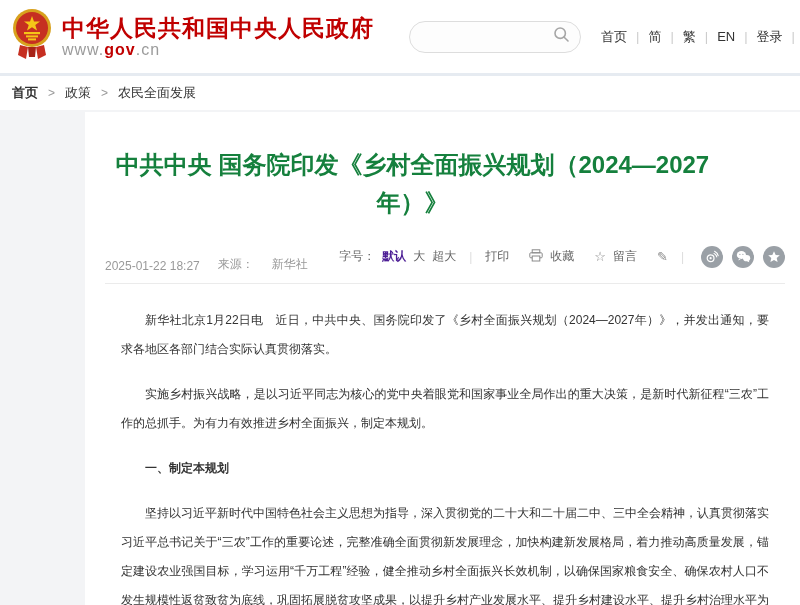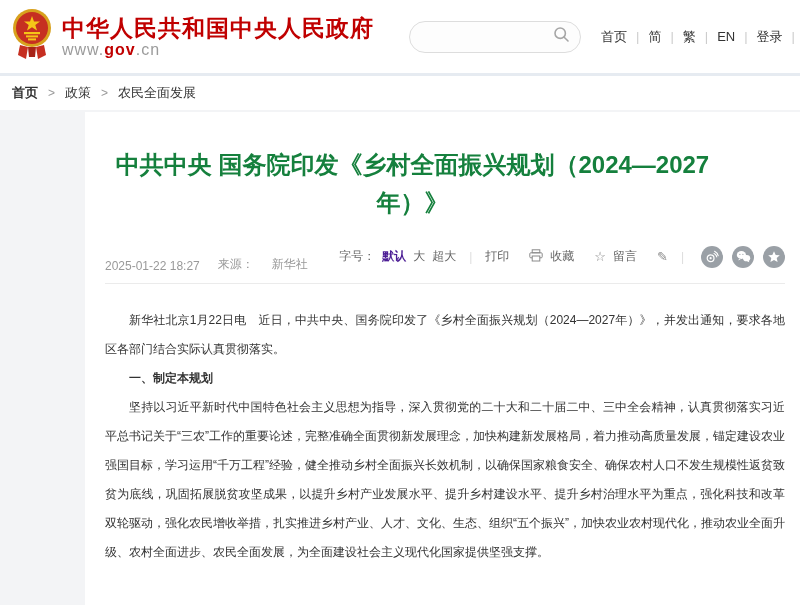--- a/index.html
+++ b/index.html
@@ -92,21 +92,21 @@
     cursor: pointer;
   }
 
   .divider { width: 680px; border: none; border-top: 1px solid #ebebeb; margin: 10px 0 0 0; }
 
   .article-body {
     width: 680px; margin-top: 22px;
     font-size: 12px; line-height: 29px; color: #333;
     text-align: justify;
   }
-  .article-body p { margin: 0; text-indent: 2em; }
+  .article-body p { margin: 16px; text-indent: 2em; }
   .article-body .section-heading { font-weight: bold; }
 </style>
 </head>
 <body>
 
 <header class="site-header">
   <div class="brand">
     <span class="emblem">
       <svg width="40" height="56" viewBox="0 0 40 56">
         <circle cx="20" cy="21" r="19" fill="#d8a11d"></circle>
@@ -221,19 +221,20 @@
               </svg>
             </span>
           </span>
         </div>
       </div>
 
       <hr class="divider">
 
       <div class="article-body">
         <p>新华社北京1月22日电　近日，中共中央、国务院印发了《乡村全面振兴规划（2024—2027年）》，并发出通知，要求各地区各部门结合实际认真贯彻落实。</p>
+        <p>实施乡村振兴战略，是以习近平同志为核心的党中央着眼党和国家事业全局作出的重大决策，是新时代新征程“三农”工作的总抓手。为有力有效推进乡村全面振兴，制定本规划。</p>
         <p class="section-heading">一、制定本规划</p>
         <p>坚持以习近平新时代中国特色社会主义思想为指导，深入贯彻党的二十大和二十届二中、三中全会精神，认真贯彻落实习近平总书记关于“三农”工作的重要论述，完整准确全面贯彻新发展理念，加快构建新发展格局，着力推动高质量发展，锚定建设农业强国目标，学习运用“千万工程”经验，健全推动乡村全面振兴长效机制，以确保国家粮食安全、确保农村人口不发生规模性返贫致贫为底线，巩固拓展脱贫攻坚成果，以提升乡村产业发展水平、提升乡村建设水平、提升乡村治理水平为重点，强化科技和改革双轮驱动，强化农民增收举措，扎实推进乡村产业、人才、文化、生态、组织“五个振兴”，加快农业农村现代化，推动农业全面升级、农村全面进步、农民全面发展，为全面建设社会主义现代化国家提供坚强支撑。</p>
       </div>
 
     </div>
   </main>
 </div>
 
 </body></html>

